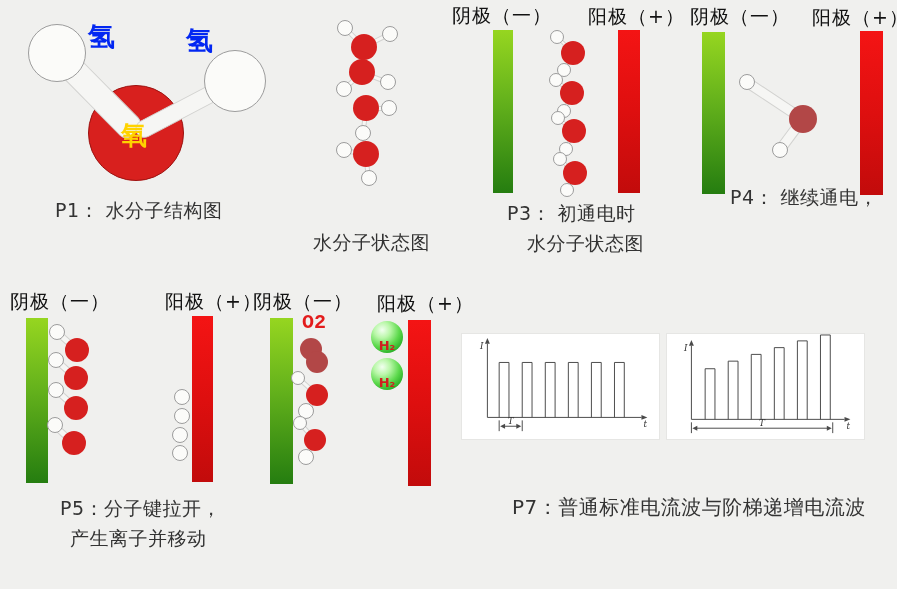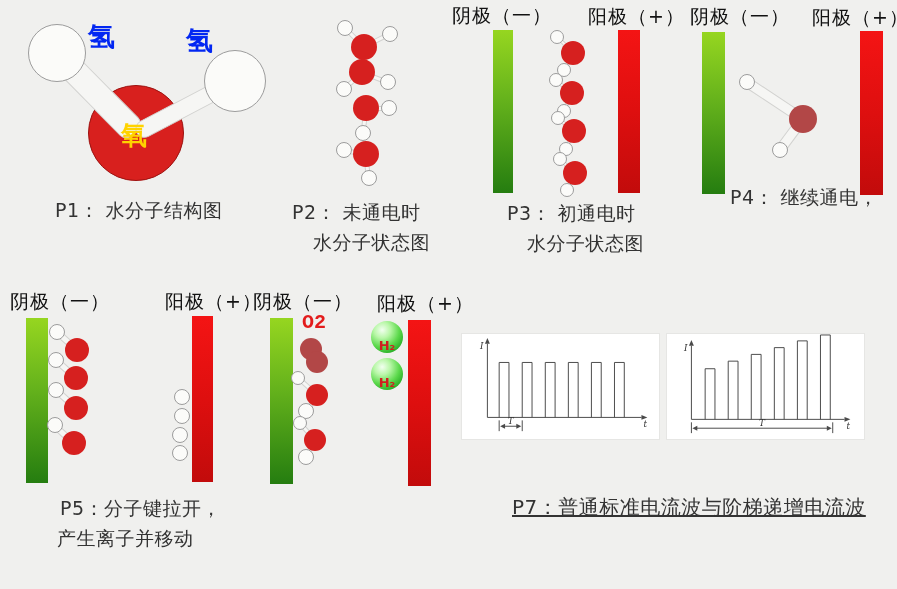--- a/index.html
+++ b/index.html
@@ -34,42 +34,41 @@
   <div class="atom atom-red-big" style="left:88px;top:85px;width:96px;height:96px;z-index:2;"></div>
   <div class="bond" style="left:40px;top:80px;width:112px;height:26px;transform:rotate(45.4deg);z-index:3;"></div>
   <div class="bond" style="left:130px;top:98px;width:112px;height:18px;transform:rotate(-27.7deg);z-index:3;"></div>
   <div class="atom atom-white" style="left:28px;top:24px;width:58px;height:58px;z-index:4;"></div>
   <div class="atom atom-white" style="left:204px;top:50px;width:62px;height:62px;z-index:4;"></div>
   <div class="h-label" style="left:88px;top:19px;">氢</div>
   <div class="h-label" style="left:186px;top:23px;">氢</div>
   <div class="o-label" style="left:121px;top:118px;">氧</div>
   <div class="cap" style="left:55px;top:198px;">P1： 水分子结构图</div>
 
-  <div class="cap" style="left:292px;top:200px;">P2： 未通电时</div>
   <div class="cap" style="left:313px;top:230px;">水分子状态图</div>
 
   <div class="elabel" style="left:452px;top:3px;">阴极（一）</div>
   <div class="elabel" style="left:588px;top:4px;">阳极（+）</div>
   <div class="bar bar-green" style="left:493px;top:30px;width:20px;height:163px;"></div>
   <div class="bar bar-red" style="left:618px;top:30px;width:22px;height:163px;"></div>
   <div class="cap" style="left:507px;top:201px;">P3： 初通电时</div>
   <div class="cap" style="left:527px;top:231px;">水分子状态图</div>
 
   <div class="elabel" style="left:690px;top:4px;">阴极（一）</div>
   <div class="elabel" style="left:812px;top:5px;">阳极（+）</div>
   <div class="bar bar-green" style="left:702px;top:32px;width:23px;height:162px;"></div>
   <div class="bar bar-red" style="left:860px;top:31px;width:23px;height:164px;"></div>
   <div class="cap" style="left:730px;top:185px;">P4： 继续通电，</div>
 
   <div class="elabel" style="left:10px;top:289px;">阴极（一）</div>
   <div class="elabel" style="left:165px;top:289px;">阳极（+）</div>
   <div class="bar bar-green" style="left:26px;top:318px;width:22px;height:165px;"></div>
   <div class="bar bar-red" style="left:192px;top:316px;width:21px;height:166px;"></div>
   <div class="cap" style="left:60px;top:496px;">P5：分子键拉开，</div>
-  <div class="cap" style="left:57px;top:526px;text-align:center;">产生离子并移动</div>
+  <div class="cap" style="left:70px;top:526px;text-align:center;">产生离子并移动</div>
 
   <div class="elabel" style="left:253px;top:289px;">阴极（一）</div>
   <div class="elabel" style="left:377px;top:291px;">阳极（+）</div>
   <div class="bar bar-green" style="left:270px;top:318px;width:23px;height:166px;"></div>
   <div class="bar bar-red" style="left:408px;top:320px;width:23px;height:166px;"></div>
   <div class="o2-label" style="left:302px;top:311px;font-family:Liberation Mono, monospace;">O2</div>
   <div class="h2-sphere" style="left:371px;top:321px;width:32px;height:32px;">
     <span>H₂</span>
   </div>
   <div class="h2-sphere" style="left:371px;top:358px;width:32px;height:32px;">
@@ -113,21 +112,21 @@
         <path d="M132 87 L132 7.019999999999996 L142 7.019999999999996 L142 87" fill="none" stroke="#4a4a4a" stroke-width="1"></path>
         <path d="M155.5 87 L155.5 1 L165.5 1 L165.5 87" fill="none" stroke="#4a4a4a" stroke-width="1"></path>
         <line x1="24" y1="90" x2="24" y2="101" stroke="#4a4a4a" stroke-width="1"></line>
         <line x1="168" y1="90" x2="168" y2="101" stroke="#4a4a4a" stroke-width="1"></line>
         <line x1="29" y1="96" x2="163" y2="96" stroke="#4a4a4a" stroke-width="1"></line>
         <polygon points="25,96 30,93.5 30,98.5" fill="#4a4a4a"></polygon>
         <polygon points="167,96 162,93.5 162,98.5" fill="#4a4a4a"></polygon>
         <text x="96" y="94" font-size="9" font-style="italic" font-family="&quot;DejaVu Serif&quot;,serif" fill="#333" text-anchor="middle">T</text>
       </svg>
   </div>
-  <div class="cap" style="left:512px;top:494px;font-size:20px;text-decoration:underline;">P7：普通标准电流波与阶梯递增电流波</div>
+  <div class="cap" style="left:512px;top:494px;font-size:20px;">P7：普通标准电流波与阶梯递增电流波</div>
 
 <div class="bond" style="left: 341.065px; top: 35px; width: 26.8701px; height: 5px; transform: rotate(-135deg); z-index: 2;"></div>
     <div class="bond" style="left: 362.466px; top: 38px; width: 29.0689px; height: 5px; transform: rotate(-26.5651deg); z-index: 2;"></div>
     <div class="atom atom-red" style="left: 351px; top: 34px; width: 26px; height: 26px; z-index: 3;"></div>
     <div class="atom atom-white" style="left: 337px; top: 20px; width: 16px; height: 16px; z-index: 4;"></div>
     <div class="atom atom-white" style="left: 382px; top: 26px; width: 16px; height: 16px; z-index: 4;"></div>
     <div class="bond" style="left: 340.621px; top: 78px; width: 24.7588px; height: 5px; transform: rotate(136.637deg); z-index: 2;"></div>
     <div class="bond" style="left: 361.072px; top: 74.5px; width: 27.8568px; height: 5px; transform: rotate(21.0375deg); z-index: 2;"></div>
     <div class="atom atom-red" style="left: 349px; top: 59px; width: 26px; height: 26px; z-index: 3;"></div>
     <div class="atom atom-white" style="left: 336px; top: 81px; width: 16px; height: 16px; z-index: 4;"></div>

